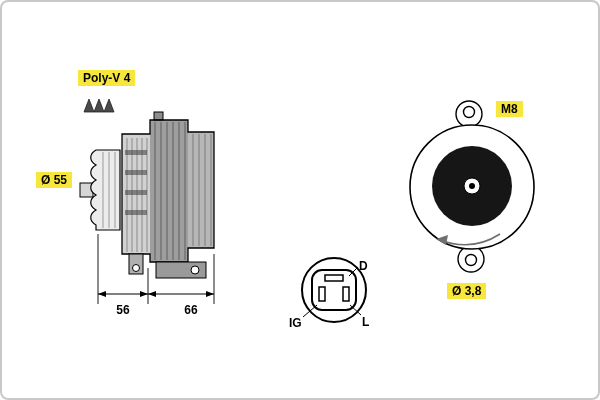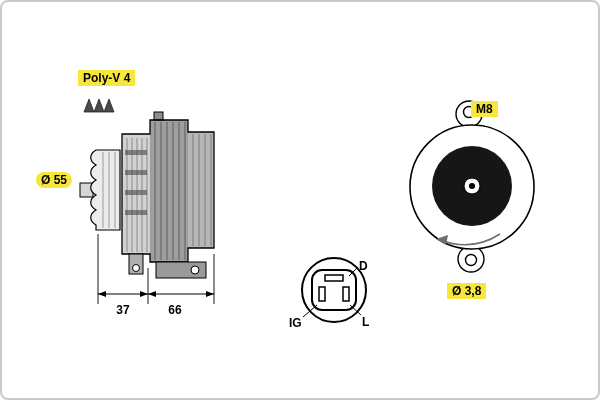--- a/index.html
+++ b/index.html
@@ -90,27 +90,27 @@
       <rect x="341" y="285" width="6" height="14" fill="#fff" stroke="#000" stroke-width="1.5"></rect>
       <line x1="347" y1="274" x2="356" y2="265" stroke="#000" stroke-width="1"></line>
       <line x1="315" y1="303" x2="301" y2="315" stroke="#000" stroke-width="1"></line>
       <line x1="348" y1="303" x2="359" y2="313" stroke="#000" stroke-width="1"></line>
     </g>
   </svg>
 
   <div class="lbl hl hl-yellow" style="left:76px;top:68px;">Poly-V 4</div>
 
 
-  <div class="lbl hl hl-yellow" style="left:34px;top:170px;border-radius:8px;">Ø 55</div>
+  <div class="lbl hl hl-yellow" style="left:34px;top:170px;">Ø 55</div>
 
-  <div class="lbl dim" style="left:104px;top:300px;">37</div>
+  <div class="lbl dim" style="left:104px;top:300px;">56</div>
 
-  <div class="lbl dim" style="left:156px;top:300px;">66</div>
+  <div class="lbl dim" style="left:172px;top:300px;">66</div>
 
-  <div class="lbl hl hl-yellow" style="left:469px;top:99px;text-align:center;">M8</div>
+  <div class="lbl hl hl-yellow" style="left:494px;top:99px;text-align:center;">M8</div>
 
   <div class="lbl hl hl-yellow" style="left:445px;top:281px;">Ø 3,8</div>
 
   <div class="lbl" style="left:357px;top:256px;">D</div>
 
   <div class="lbl" style="left:287px;top:313px;">IG</div>
 
   <div class="lbl" style="left:360px;top:312px;">L</div>
 
 </div>

